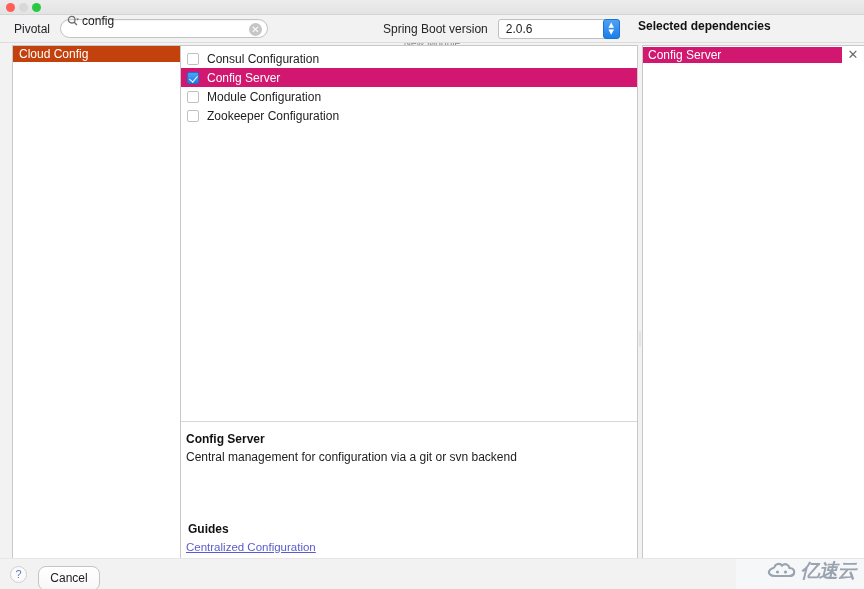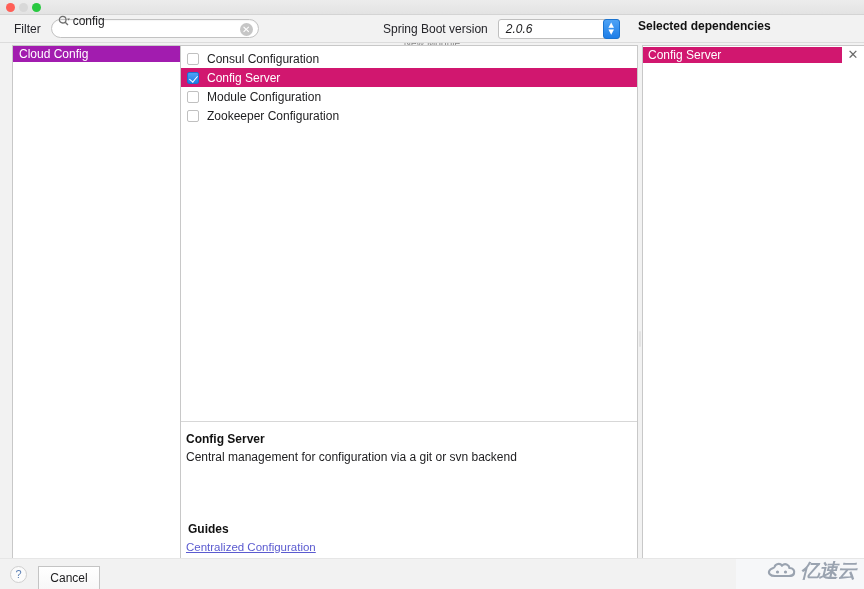--- a/index.html
+++ b/index.html
@@ -118,21 +118,20 @@
   .version-field {
     position: relative;
     width: 122px; height: 20px;
     background: #fff;
     border: 1px solid #bfbfbf;
     border-radius: 3px;
     display: flex;
     align-items: center;
     padding-left: 7px;
     font-size: 12px;
-    font-style: italic;
   }
   .stepper {
     position: absolute;
     right: -1px; top: -1px;
     width: 17px; height: 20px;
     border-radius: 3px;
     background: linear-gradient(to bottom, #4da2f5, #1d7ee8);
     border: 1px solid #1a73cf;
     display: flex;
     flex-direction: column;
@@ -177,21 +176,21 @@
   .cat-item {
     height: 16px;
     line-height: 16px;
     padding-left: 6px;
     font-size: 12px;
     color: #1d1d1f;
     white-space: nowrap;
     cursor: default;
   }
   .cat-item.selected {
-    background: #a21caf;
+    background: #c2410c;
     color: #ffffff;
   }
 
   
   .center-col {
     width: 457px;
     margin-top: 2px;
     display: flex;
     flex-direction: column;
     background: #fff;
@@ -359,21 +358,21 @@
     text-align: center;
     cursor: pointer;
     flex: 0 0 auto;
   }
   .btn {
     height: 25px;
     min-width: 62px;
     margin-left: 11px;
     background: linear-gradient(to bottom, #ffffff, #f7f7f7);
     border: 1px solid #c4c4c4;
-    border-radius: 0;
+    border-radius: 8px;
     font-size: 12px;
     color: #1d1d1f;
     display: flex;
     align-items: center;
     justify-content: center;
     cursor: pointer;
     font-family: "Liberation Sans", sans-serif;
     margin-top: 8px;
   }
   .footer-right {
@@ -424,21 +423,21 @@
   <div class="titlebar">
     <div class="traffic">
       <div class="light close"></div>
       <div class="light min"></div>
       <div class="light zoom"></div>
     </div>
     <div class="title-text">New Module</div>
   </div>
 
   <div class="toolbar">
-    <div class="tb-label">Filter</div>
+    <div class="tb-label">Pivotal</div>
 
     <div class="search-wrap">
       <span class="mag">
         <svg width="12" height="12" viewBox="0 0 12 12">
           <circle cx="4.7" cy="4.7" r="3.3" fill="none" stroke="#6f6f6f" stroke-width="1.3"></circle>
           <line x1="7.2" y1="7.2" x2="10" y2="10" stroke="#6f6f6f" stroke-width="1.3"></line>
           <polygon points="9.2,3.6 12,3.6 10.6,5.4" fill="#6f6f6f"></polygon>
         </svg>
       </span>
       <span class="search-text">config</span>

